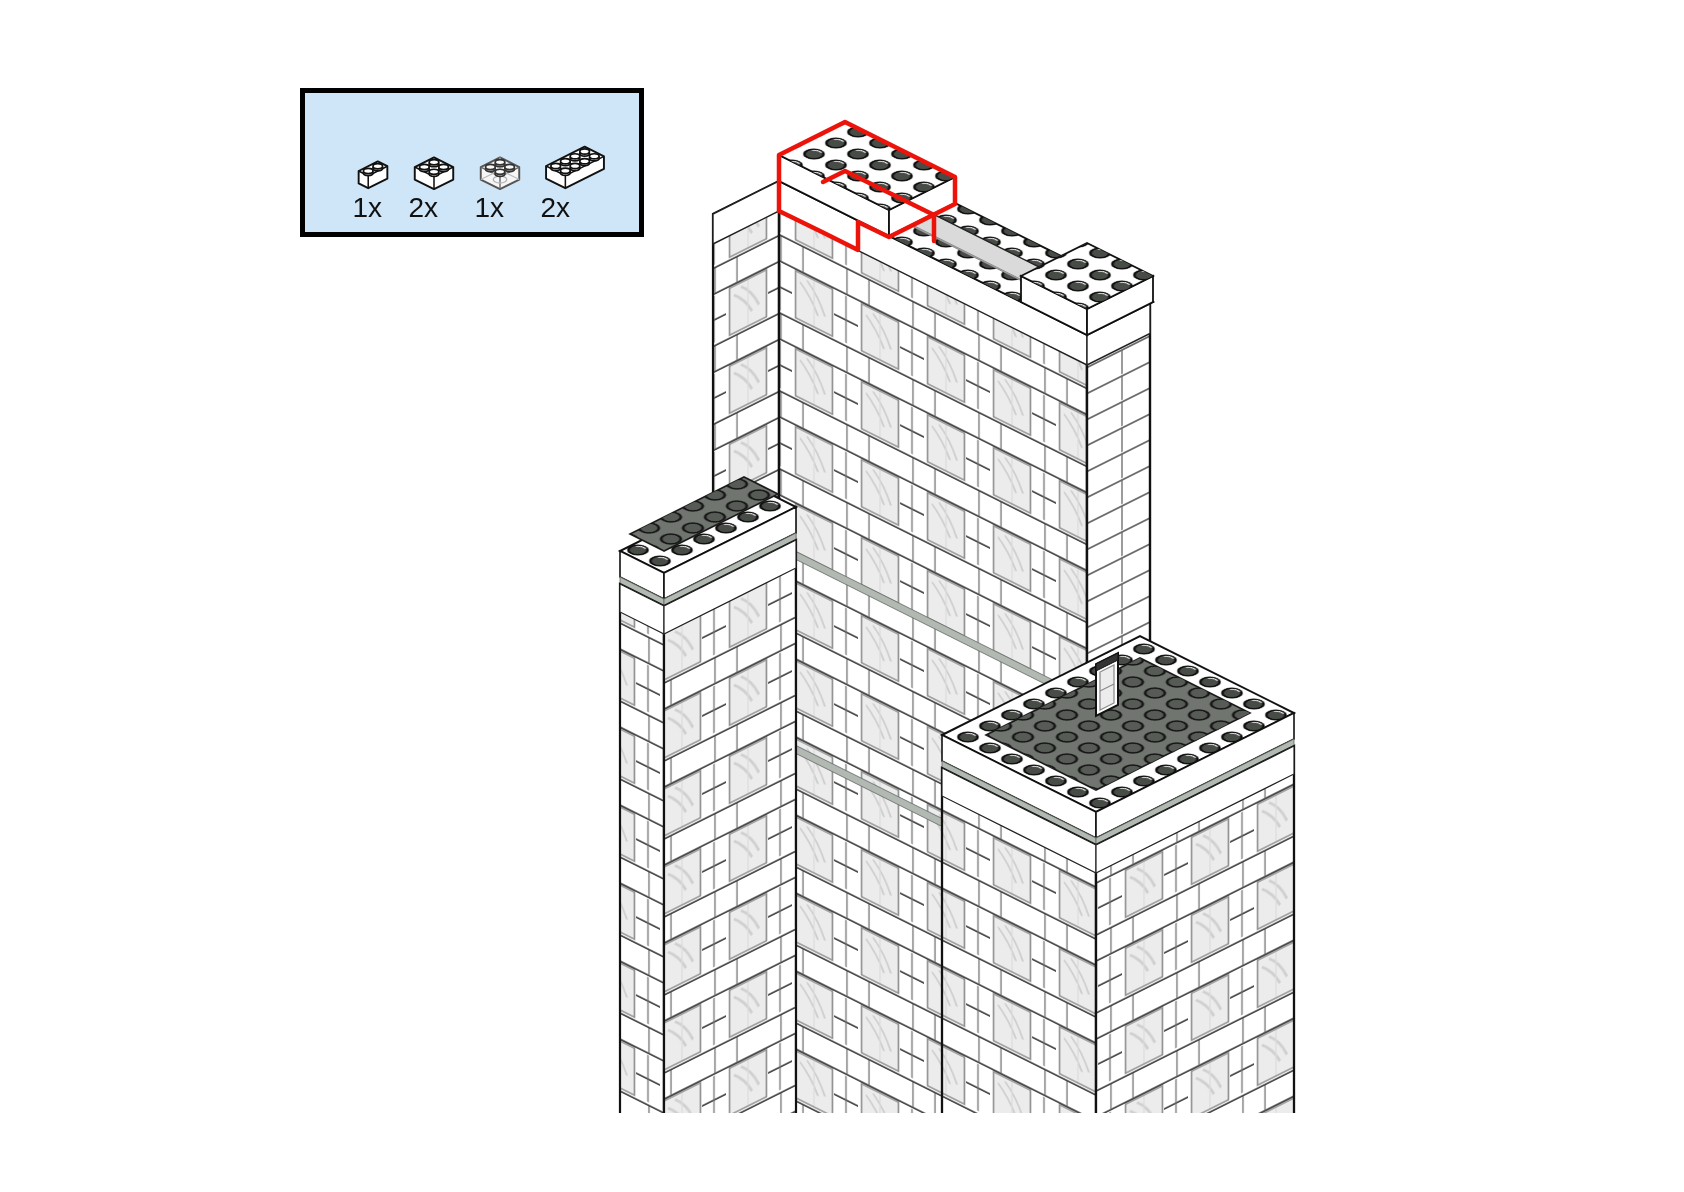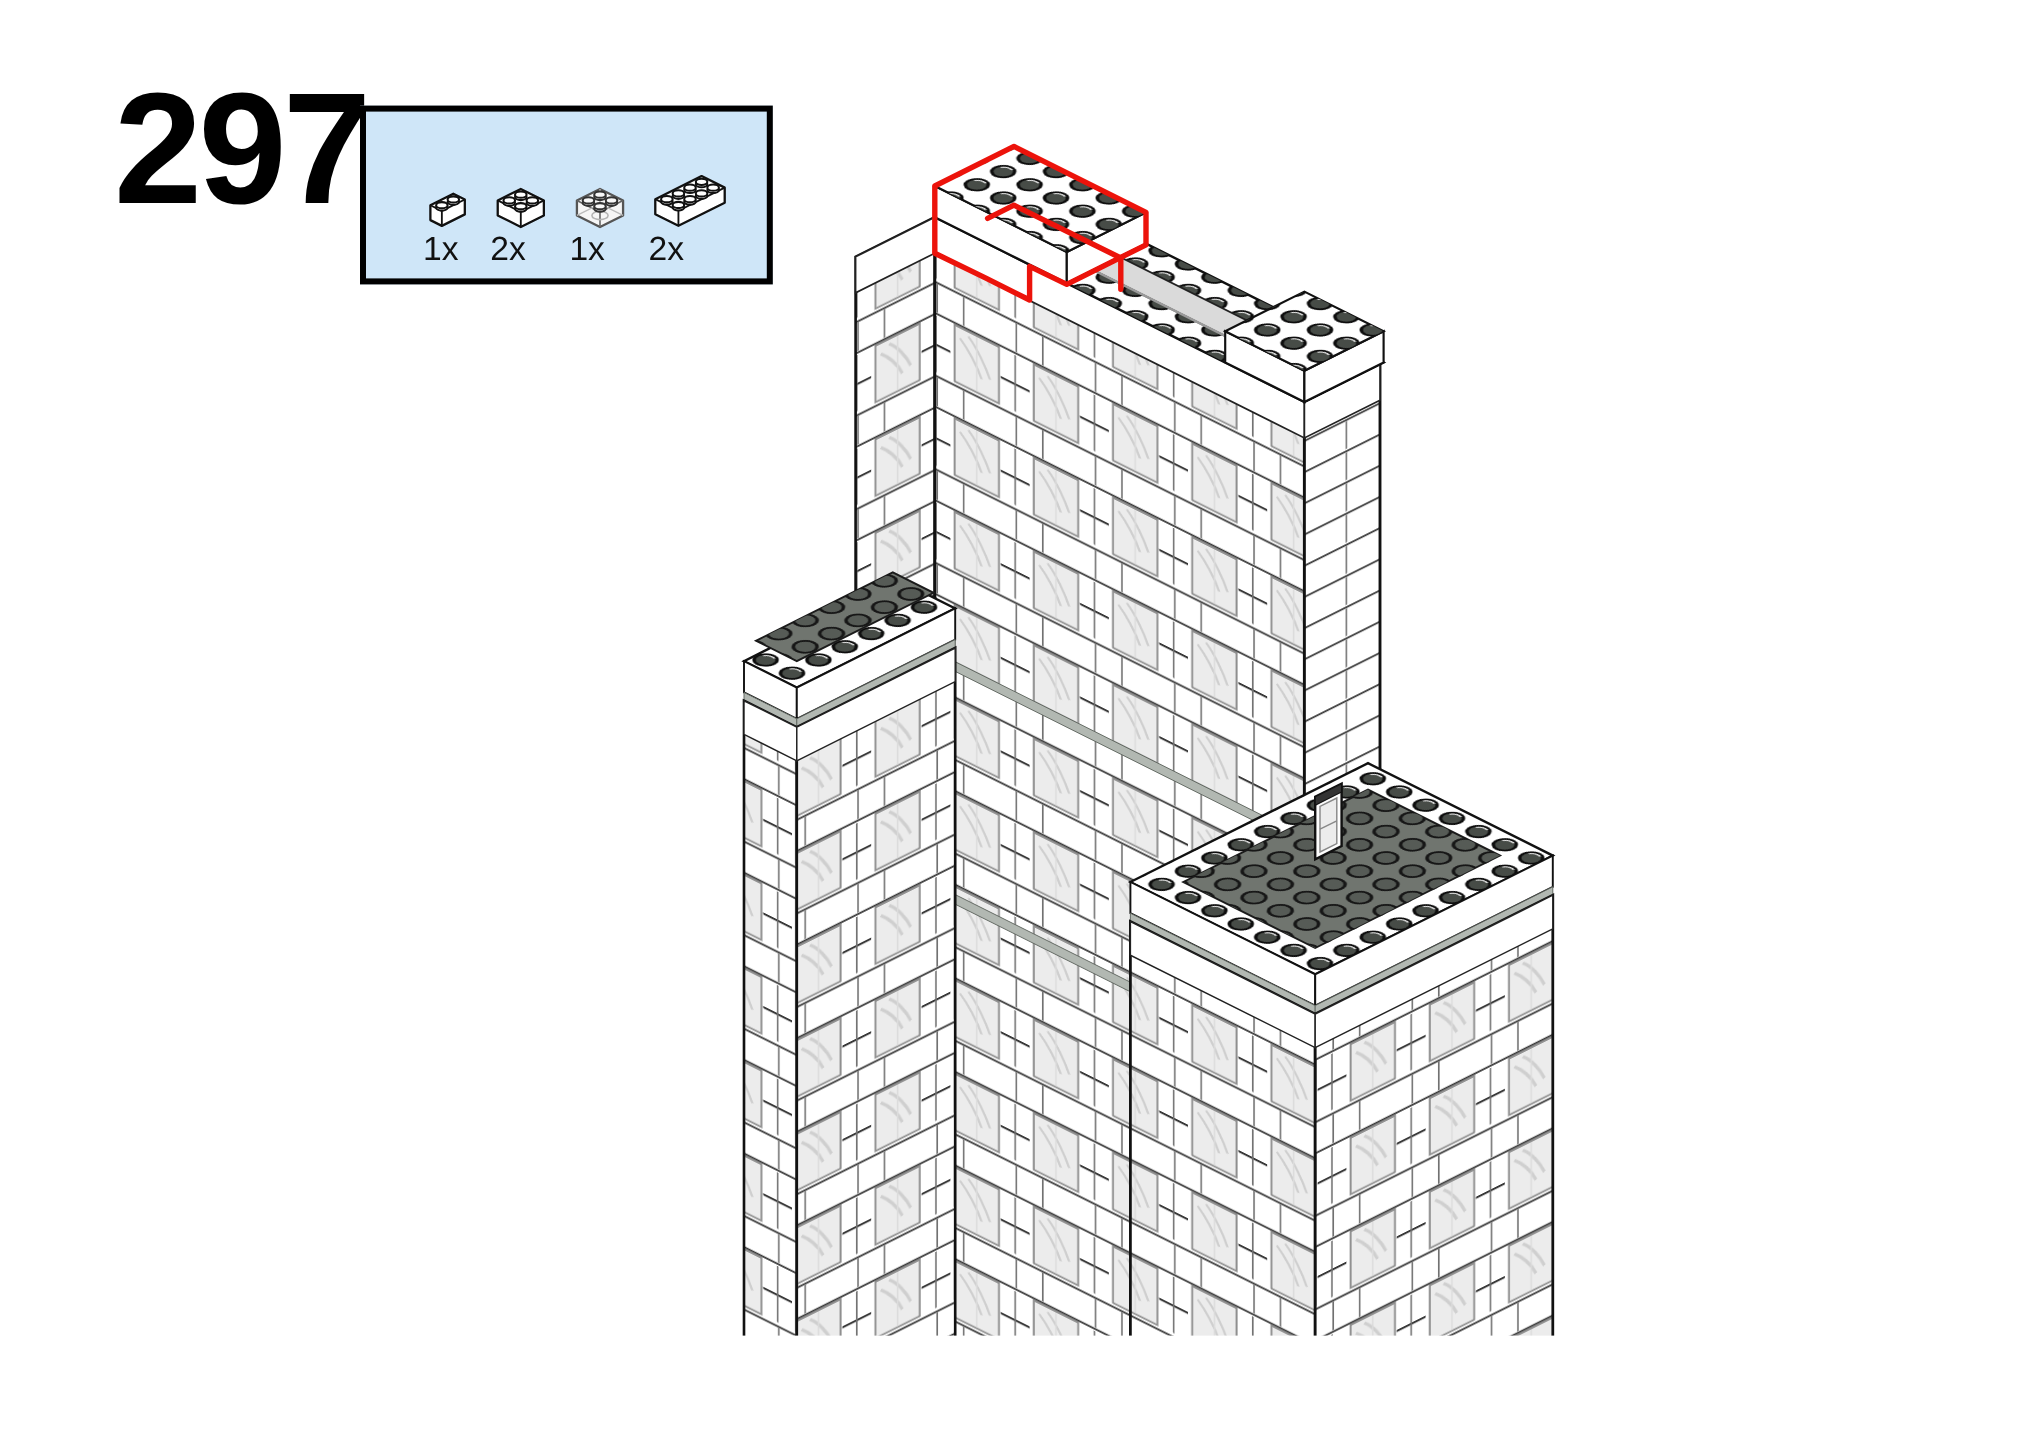--- a/index.html
+++ b/index.html
@@ -13,21 +13,20 @@
   .part-item{display:flex;flex-direction:column;align-items:flex-start;}
   .part-item svg{display:block;}
   .part-qty{font-size:28px;color:#111;line-height:1;margin-top:1px;}
   .illustration{position:absolute;left:0;top:0;}
 </style>
 </head>
 <body>
 
 <div class="page">
 
-  <div class="step-number">297</div>
 
   <div class="parts-box" style="background: rgb(207, 230, 248); border-color: rgb(0, 0, 0);">
 
     <div class="part-item">
       <svg width="40" height="44" viewBox="0 0 40 46">
         <path d="M5 23 L25 13 L35 18 L35 31 L15 41 L5 36 Z" fill="#fff" stroke="#111" stroke-width="2" stroke-linejoin="round"></path>
         <path d="M5 23 L15 28 L35 18 M15 28 L15 41" fill="none" stroke="#111" stroke-width="1.6"></path>
         <ellipse cx="15" cy="25" rx="5" ry="2.7" fill="#fff" stroke="#111" stroke-width="1.8"></ellipse>
         <ellipse cx="15" cy="23" rx="5" ry="2.7" fill="#fff" stroke="#111" stroke-width="1.8"></ellipse>
         <ellipse cx="25" cy="20" rx="5" ry="2.7" fill="#fff" stroke="#111" stroke-width="1.8"></ellipse>

